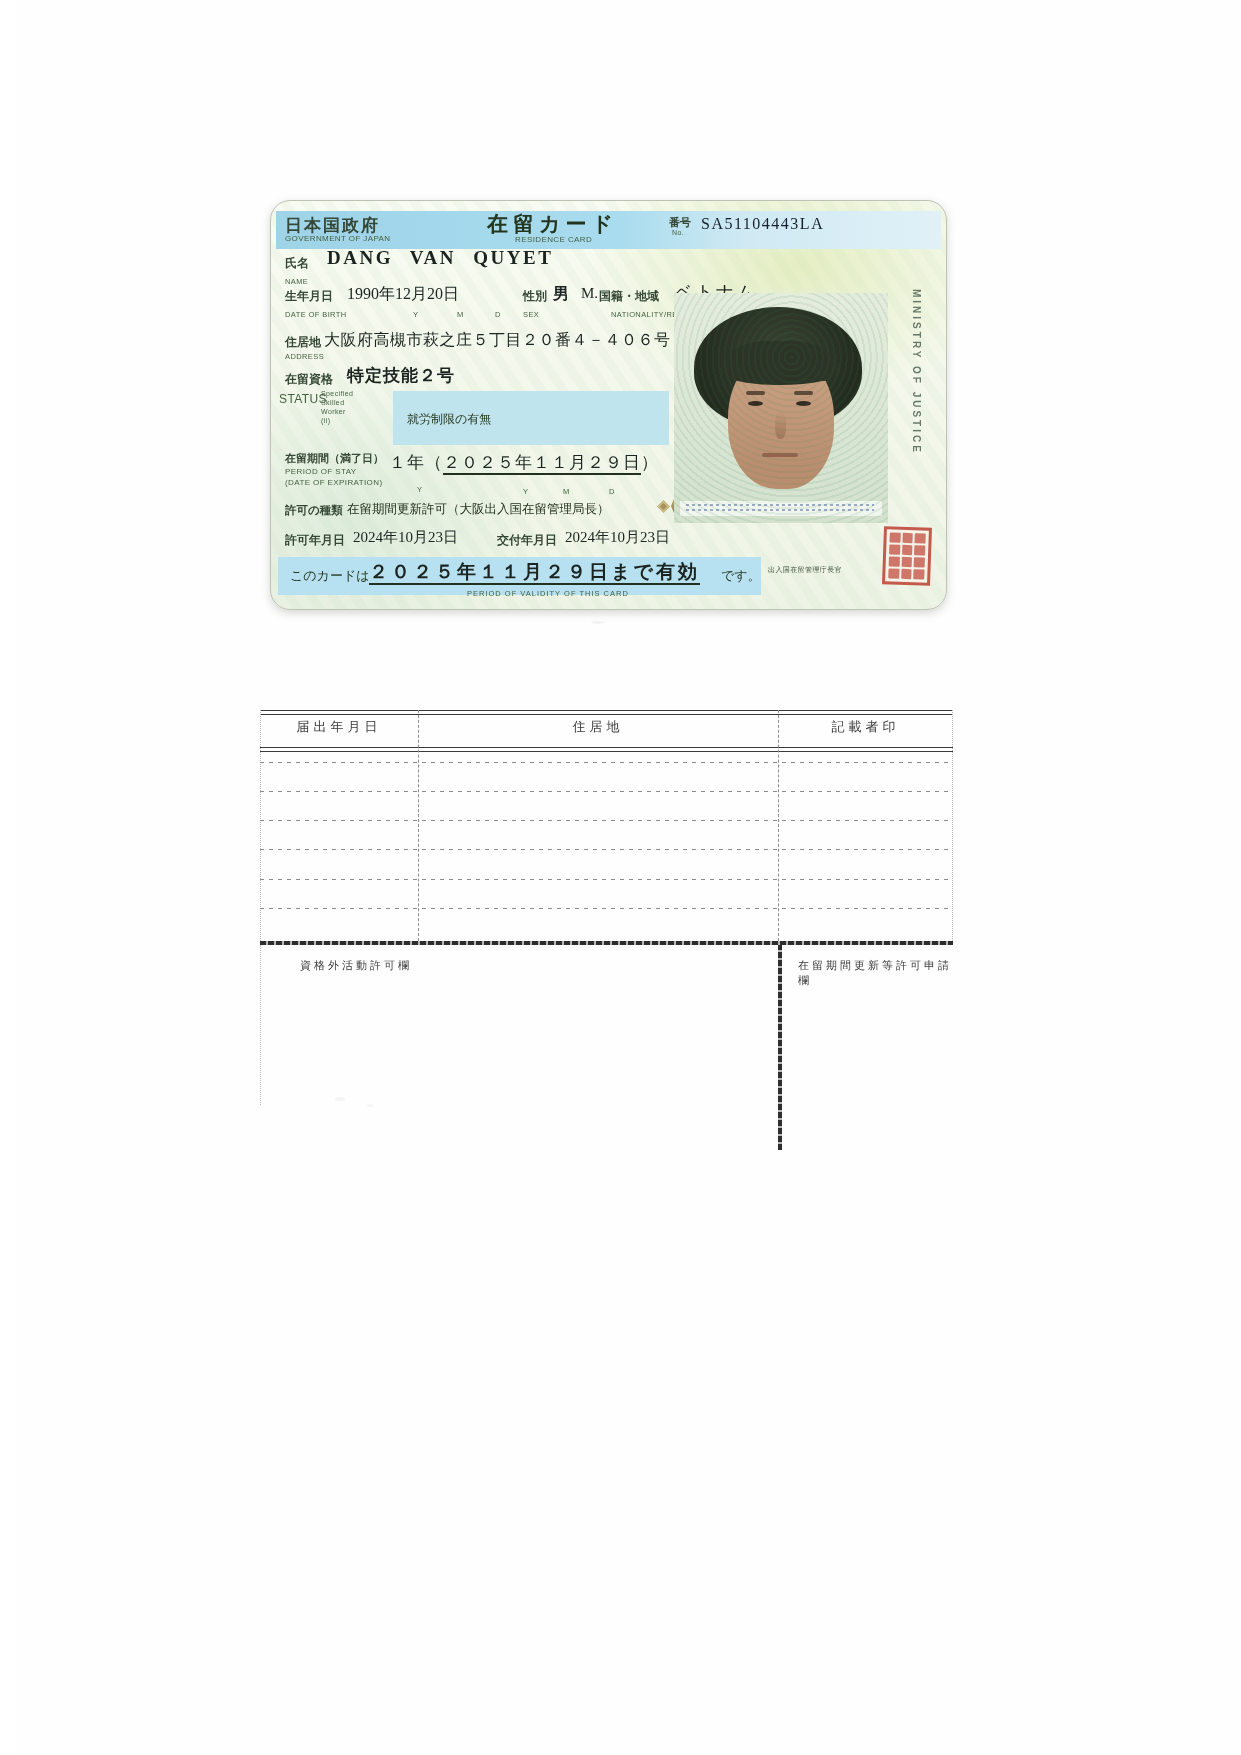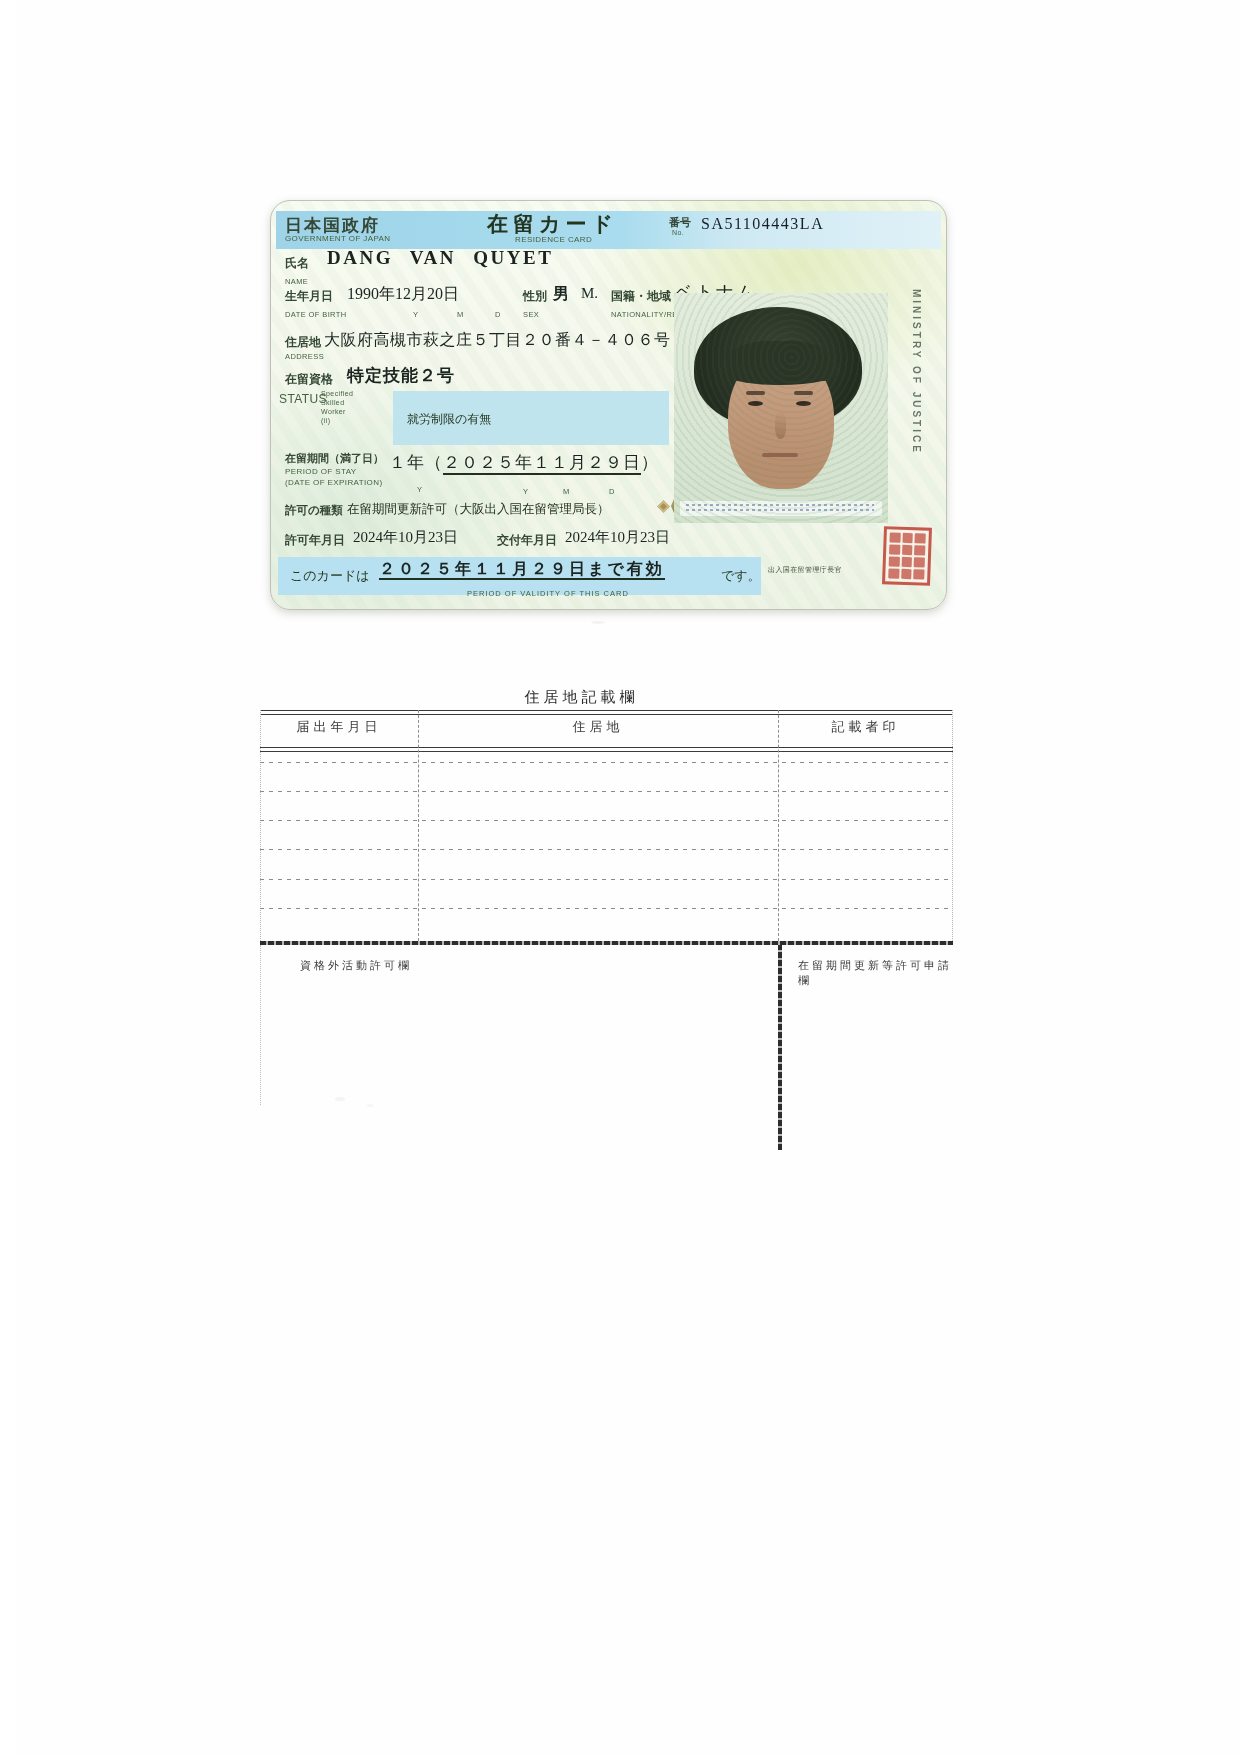--- a/index.html
+++ b/index.html
@@ -107,21 +107,21 @@
     <div class="abs el" style="left:14px;top:109px;">DATE OF BIRTH</div>
     <div class="abs el" style="left:142px;top:109px;">Y</div>
     <div class="abs el" style="left:186px;top:109px;">M</div>
     <div class="abs el" style="left:224px;top:109px;">D</div>
 
     <div class="abs jl" style="left:252px;top:87px;font-size:12px;">性別</div>
     <div class="abs val" style="left:282px;top:83px;font-size:16px;font-weight:600;">男</div>
     <div class="abs val" style="left:310px;top:84px;font-size:15px;">M.</div>
     <div class="abs el" style="left:252px;top:109px;">SEX</div>
 
-    <div class="abs jl" style="left:340px;top:87px;font-size:12px;font-family:Liberation Mono, monospace;">国籍・地域</div>
+    <div class="abs jl" style="left:328px;top:87px;font-size:12px;font-family:Liberation Mono, monospace;">国籍・地域</div>
     <div class="abs val" style="left:404px;top:79px;font-size:18px;letter-spacing:2px;">ベトナム</div>
     <div class="abs el" style="left:340px;top:109px;">NATIONALITY/REGION</div>
 
     <div class="abs jl" style="left:14px;top:133px;font-size:12px;">住居地</div>
     <div class="abs el" style="left:14px;top:151px;">ADDRESS</div>
     <div class="abs val" style="left:53px;top:129px;font-size:16px;letter-spacing:.5px;">大阪府高槻市萩之庄５丁目２０番４－４０６号</div>
 
     <div class="abs jl" style="left:14px;top:170px;font-size:12px;">在留資格</div>
     <div class="abs val" style="left:76px;top:163px;font-size:17px;font-weight:bold;letter-spacing:1px;">特定技能２号</div>
     <div class="abs el" style="left:8px;top:191px;font-size:12px;">STATUS</div>
@@ -151,21 +151,21 @@
       <span class="dia"></span>
     </div>
 
     <div class="abs jl" style="left:14px;top:331px;font-size:12px;">許可年月日</div>
     <div class="abs val" style="left:82px;top:327px;font-size:15px;">2024年10月23日</div>
     <div class="abs jl" style="left:226px;top:331px;font-size:12px;">交付年月日</div>
     <div class="abs val" style="left:294px;top:327px;font-size:15px;">2024年10月23日</div>
 
     <div class="vband"></div>
     <div class="abs jl" style="left:19px;top:366px;font-size:13px;font-weight:normal;color:#24361f;">このカードは</div>
-    <div class="abs val" style="left:108px;top:358px;font-size:16px;font-weight:bold;letter-spacing:3px;text-align:center;"><span class="u">２０２５年１１月２９日まで有効</span></div>
+    <div class="abs val" style="left:98px;top:358px;font-size:19px;font-weight:bold;letter-spacing:3px;text-align:center;"><span class="u">２０２５年１１月２９日まで有効</span></div>
     <div class="abs jl" style="left:450px;top:366px;font-size:13px;font-weight:normal;color:#24361f;">です。</div>
     <div class="abs el" style="left:196px;top:388px;font-size:7.5px;letter-spacing:1px;">PERIOD OF VALIDITY OF THIS CARD</div>
     <div class="abs el" style="left:497px;top:364px;font-size:7px;color:#3c4c38;">出入国在留管理庁長官</div>
 
     <div class="photo">
       <div class="hair"></div>
       <div class="face"></div>
       <div class="fringe"></div>
       <div class="brow" style="left:72px;top:98px;"></div>
       <div class="brow" style="left:120px;top:98px;"></div>
@@ -191,21 +191,20 @@
       <i></i>
         <i></i>
         <i></i>
       <i></i>
         <i></i>
         <i></i>
     </div>
   </div>
 
   <div class="record">
-    <div class="rec-title">住居地記載欄</div>
 
     <div class="rec-table">
       <div class="dline" style="top:0;"></div>
       <div class="hcell" style="left:0;width:158px;">届出年月日</div>
       <div class="hcell" style="left:158px;width:360px;">住居地</div>
       <div class="hcell" style="left:518px;width:175px;">記載者印</div>
       <div class="dline" style="top:37px;"></div>
 
       <div class="vedge" style="left:0;"></div>
       <div class="vsep" style="left:158px;"></div>

